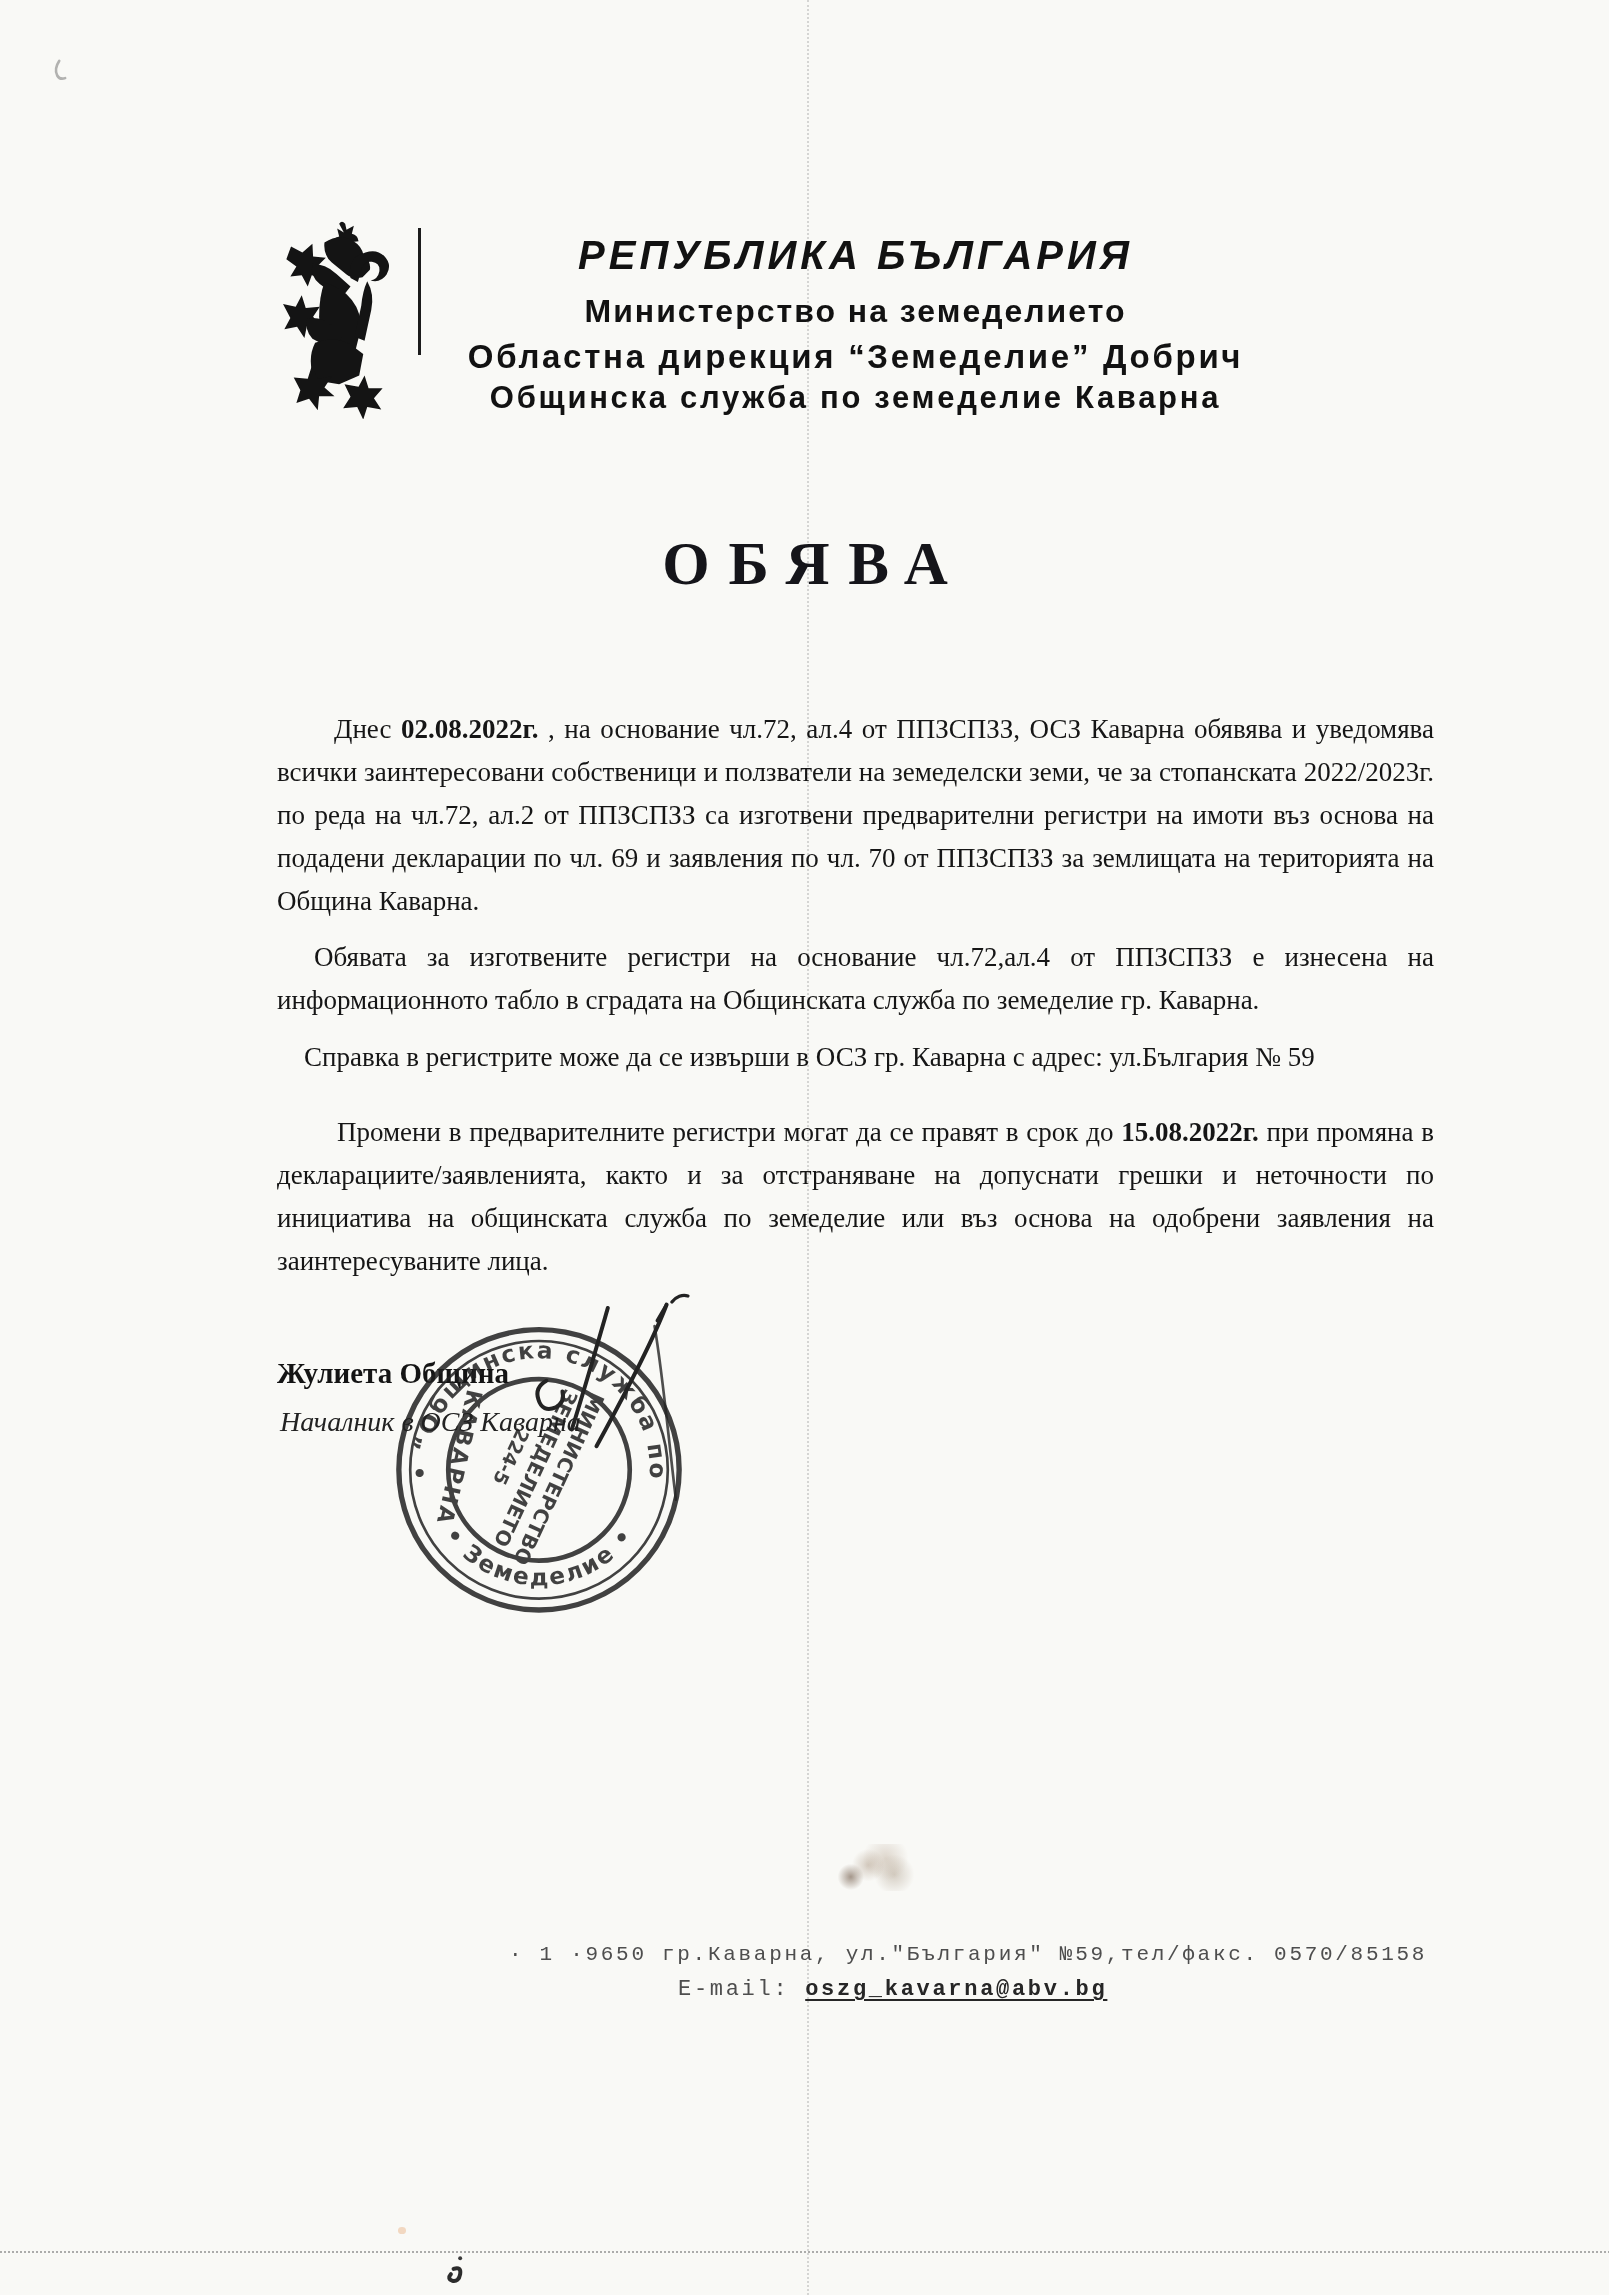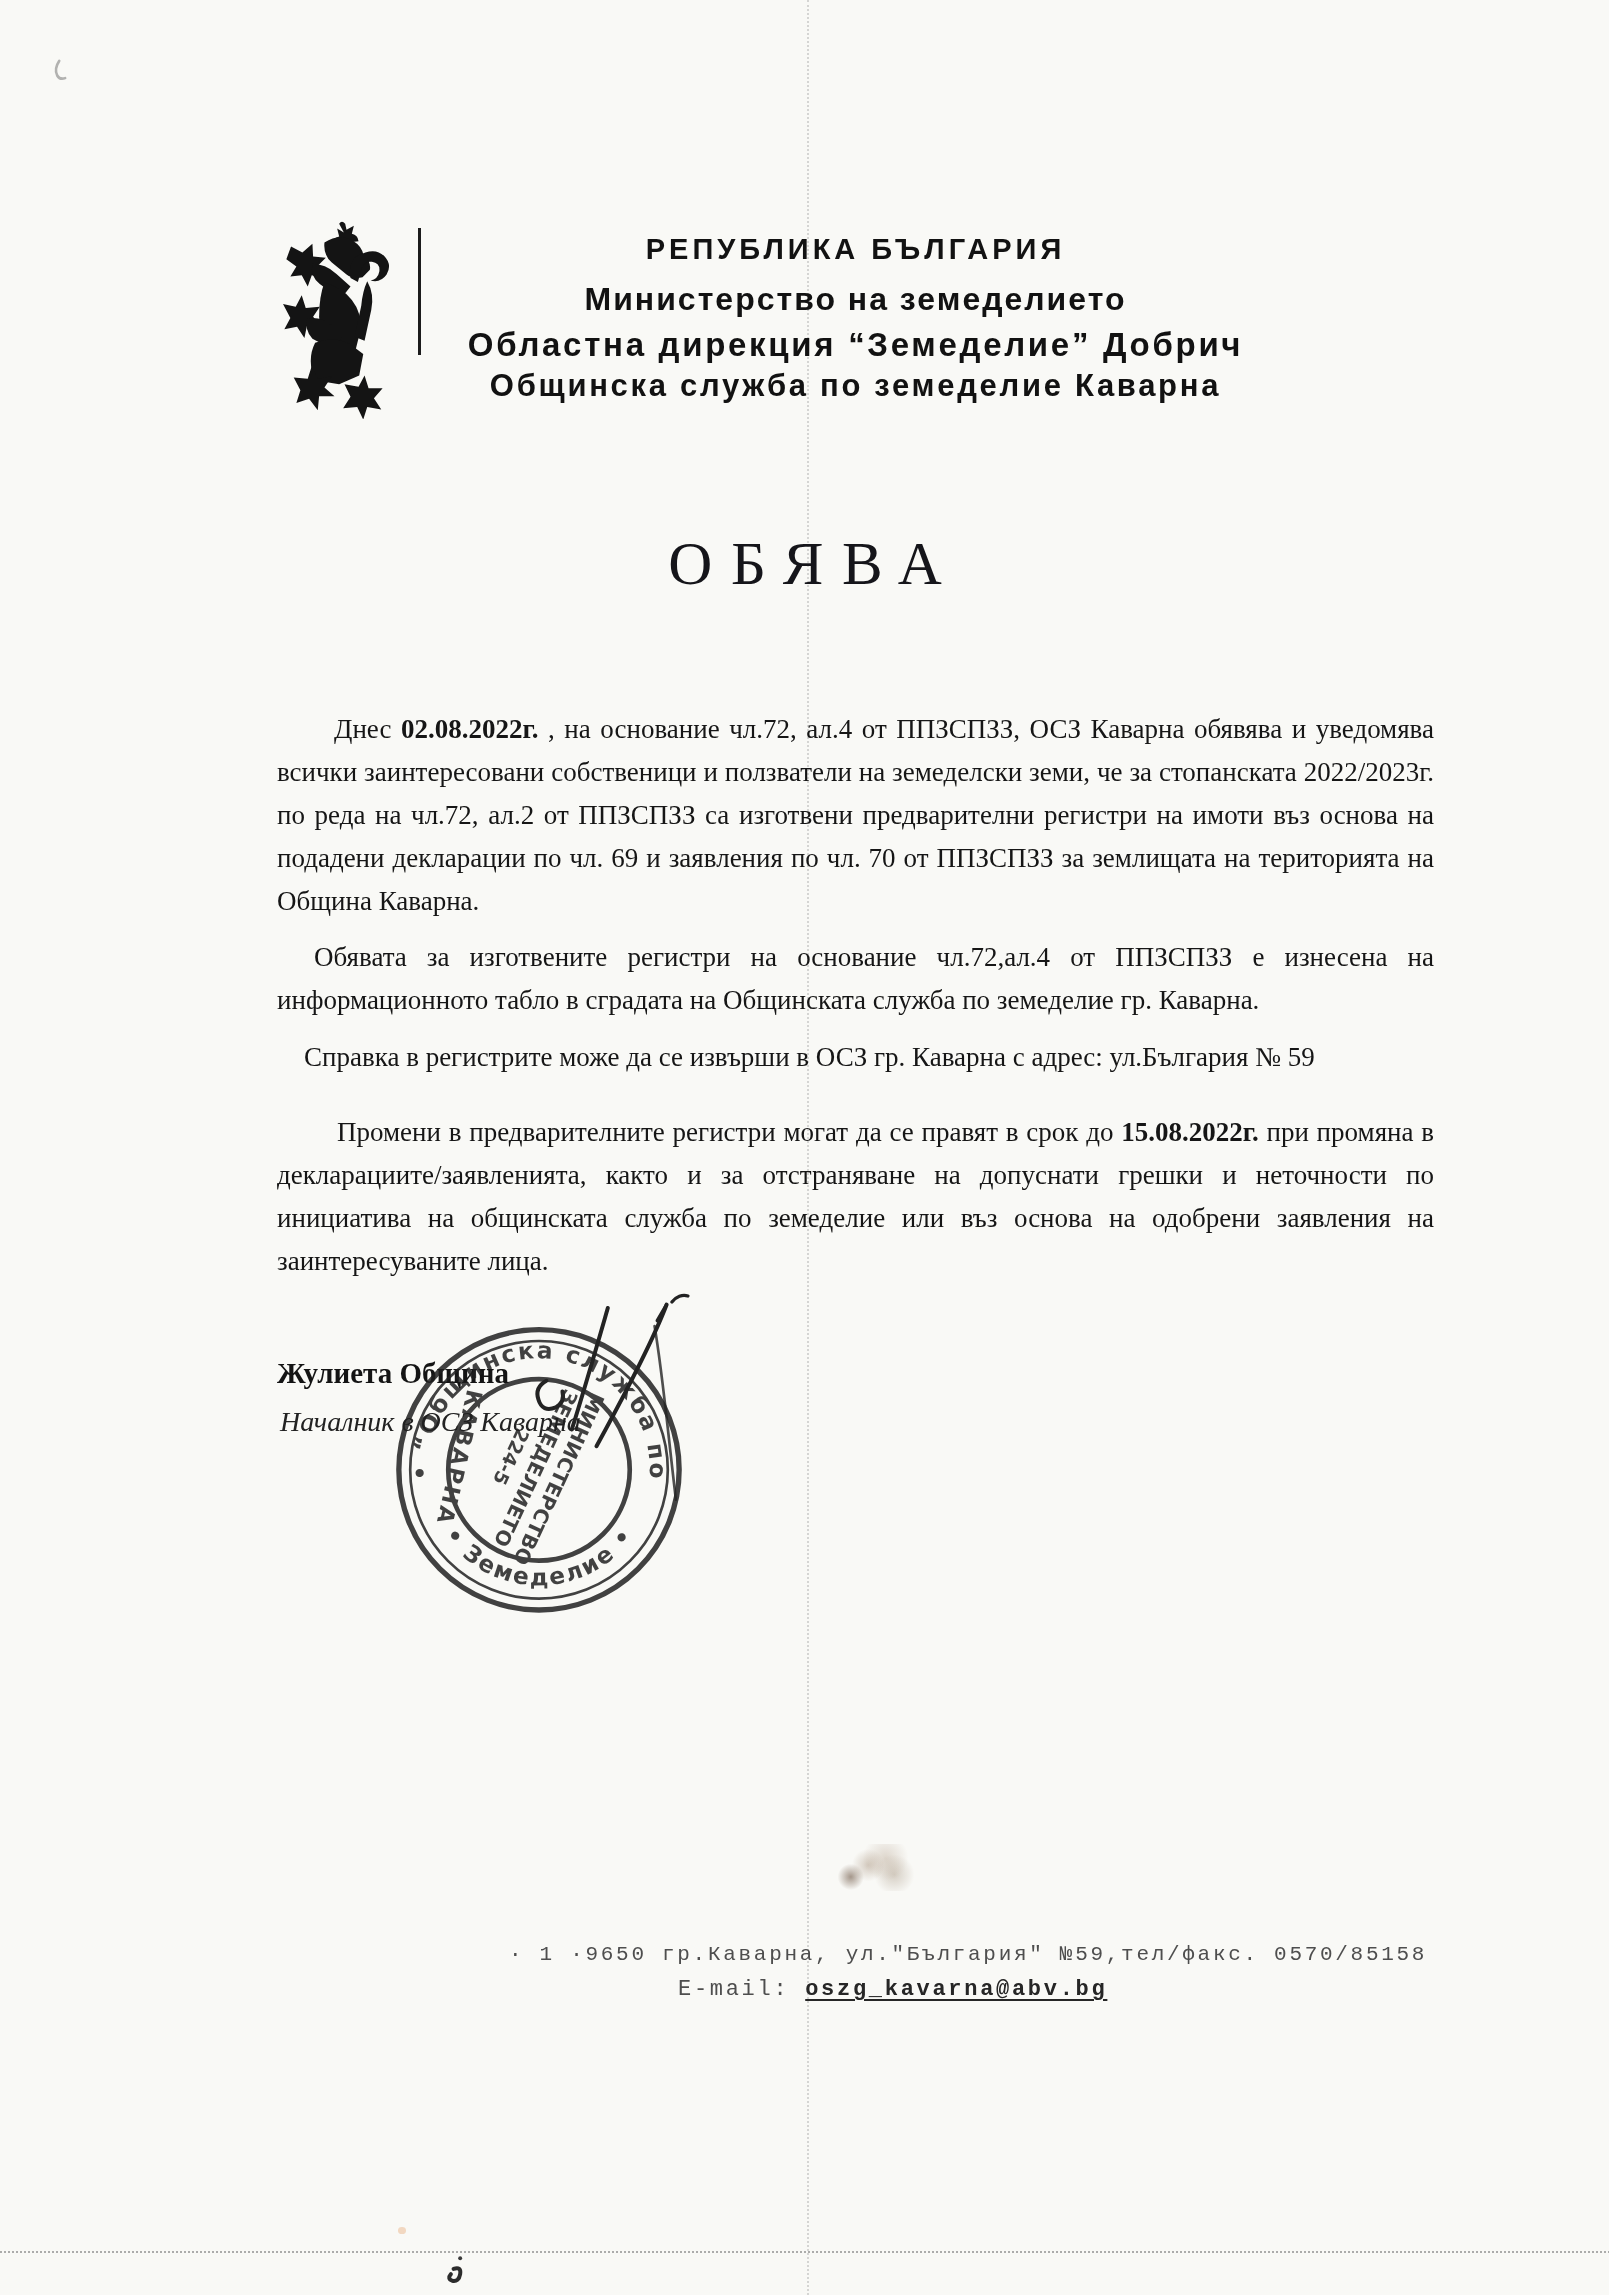--- a/index.html
+++ b/index.html
@@ -20,27 +20,27 @@
       radial-gradient(circle at 45% 45%, rgba(130,100,70,.30), transparent 30%),
       radial-gradient(circle at 65% 30%, rgba(140,110,80,.25), transparent 35%),
       radial-gradient(circle at 75% 65%, rgba(120,95,65,.28), transparent 28%);}
   .speck-peach{position:absolute; left:398px; top:2227px; width:8px; height:6.7px; border-radius:50%;
     background:rgba(232,176,128,.45);}
   
   .logo{position:absolute; left:279px; top:221px;}
   .vrule{position:absolute; left:418px; top:228px; width:3.3px; height:127px; background:#1c1c1c;}
   .hdr{position:absolute; left:401px; top:233px; width:909px; text-align:center;
     font-family:"Liberation Sans", sans-serif; font-weight:bold; color:#121212;}
-  .hdr .l1{font-size:29px; letter-spacing:4px; margin:0 0 14.7px 0;}
+  .hdr .l1{font-size:40px; letter-spacing:4px; margin:0 0 14.7px 0;font-style:italic;}
   .hdr .l2{font-size:32px; letter-spacing:2px; margin:0 0 8px 0;}
   .hdr .l3{font-size:33px; letter-spacing:2.7px; margin:0 0 4px 0;}
   .hdr .l4{font-size:31px; letter-spacing:2.7px; margin:4px;}
   
   .title{position:absolute; left:0; top:529px; width:1610px; text-align:center;
-    font-weight:normal; font-size:61px; letter-spacing:18.7px; text-indent:18.7px; color:#15151a;}
+    font-weight:bold; font-size:61px; letter-spacing:18.7px; text-indent:18.7px; color:#15151a;}
   
   .par{position:absolute; left:277px; width:1157px; font-size:27px; line-height:43px;
     text-align:justify; margin:0; color:#161616;}
   .p1{top:708px; text-indent:57px;}
   .p2{top:936px; text-indent:37px;}
   .p3{top:1036px; text-align:left; text-indent:27px;}
   .p4{top:1111px; text-indent:60px;}
   .par b{font-weight:bold;}
   
   .sig-name{position:absolute; left:277px; top:1357px; font-size:29px; font-weight:bold; color:#141414; margin:0;}

